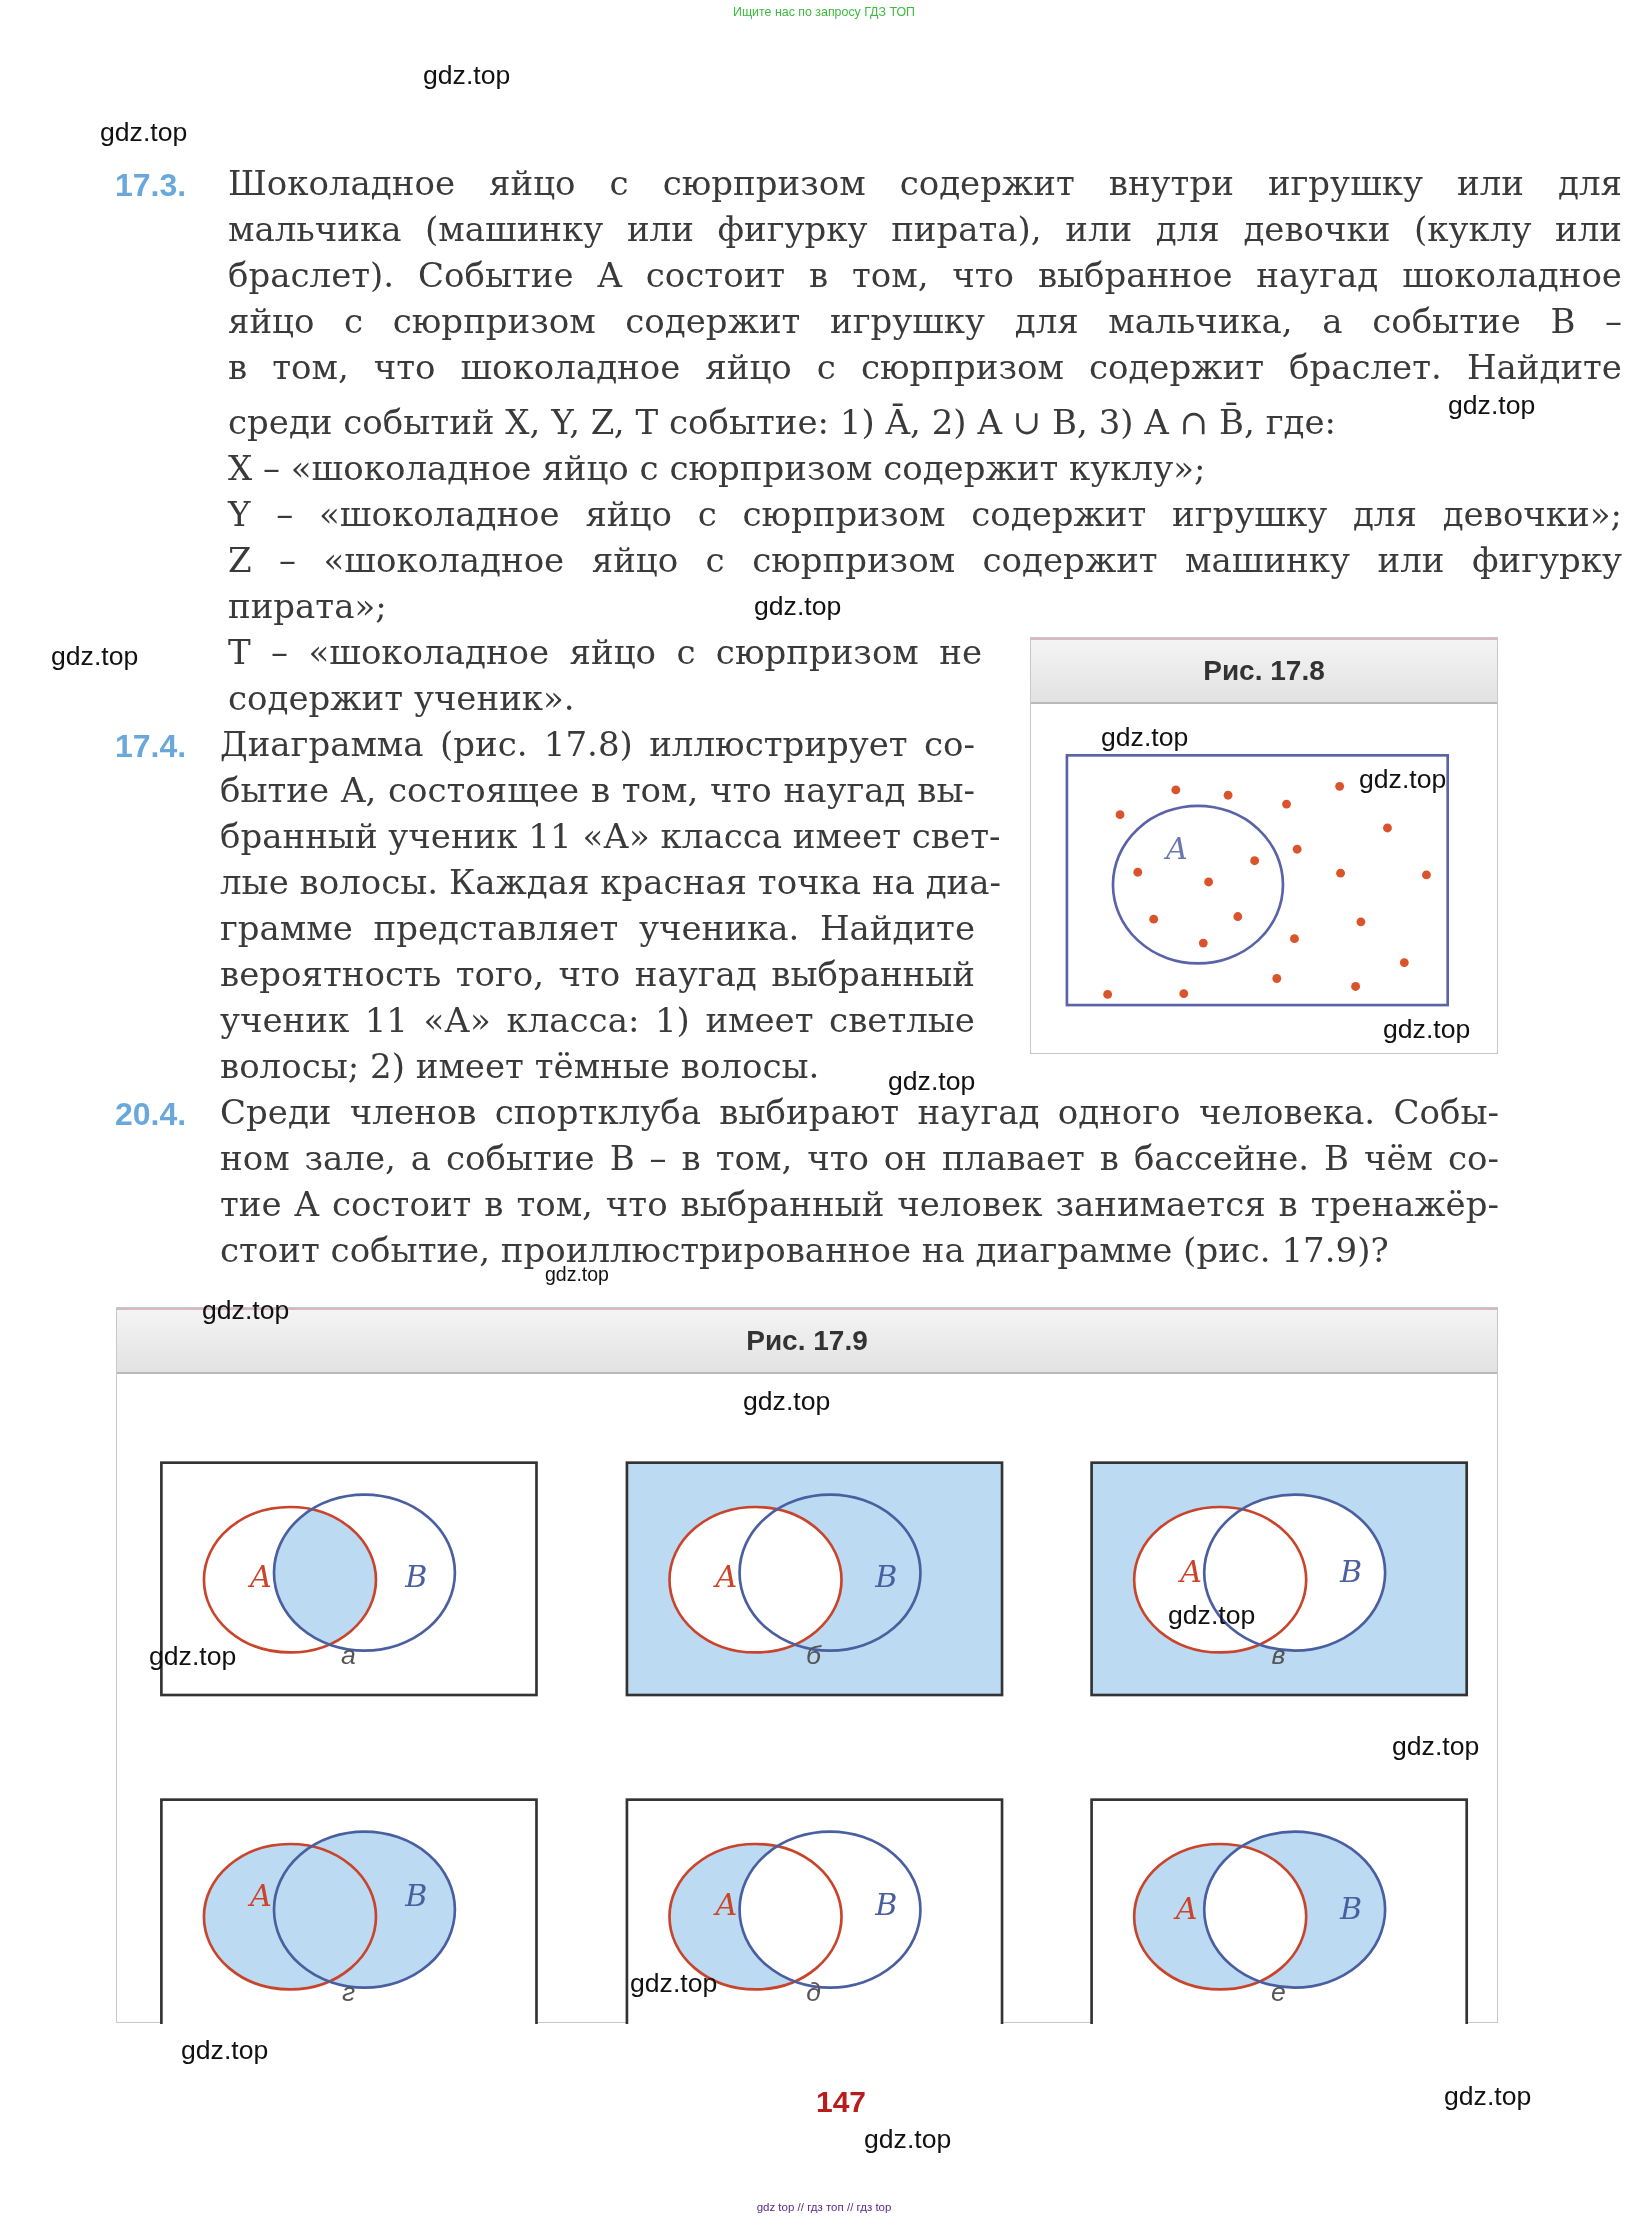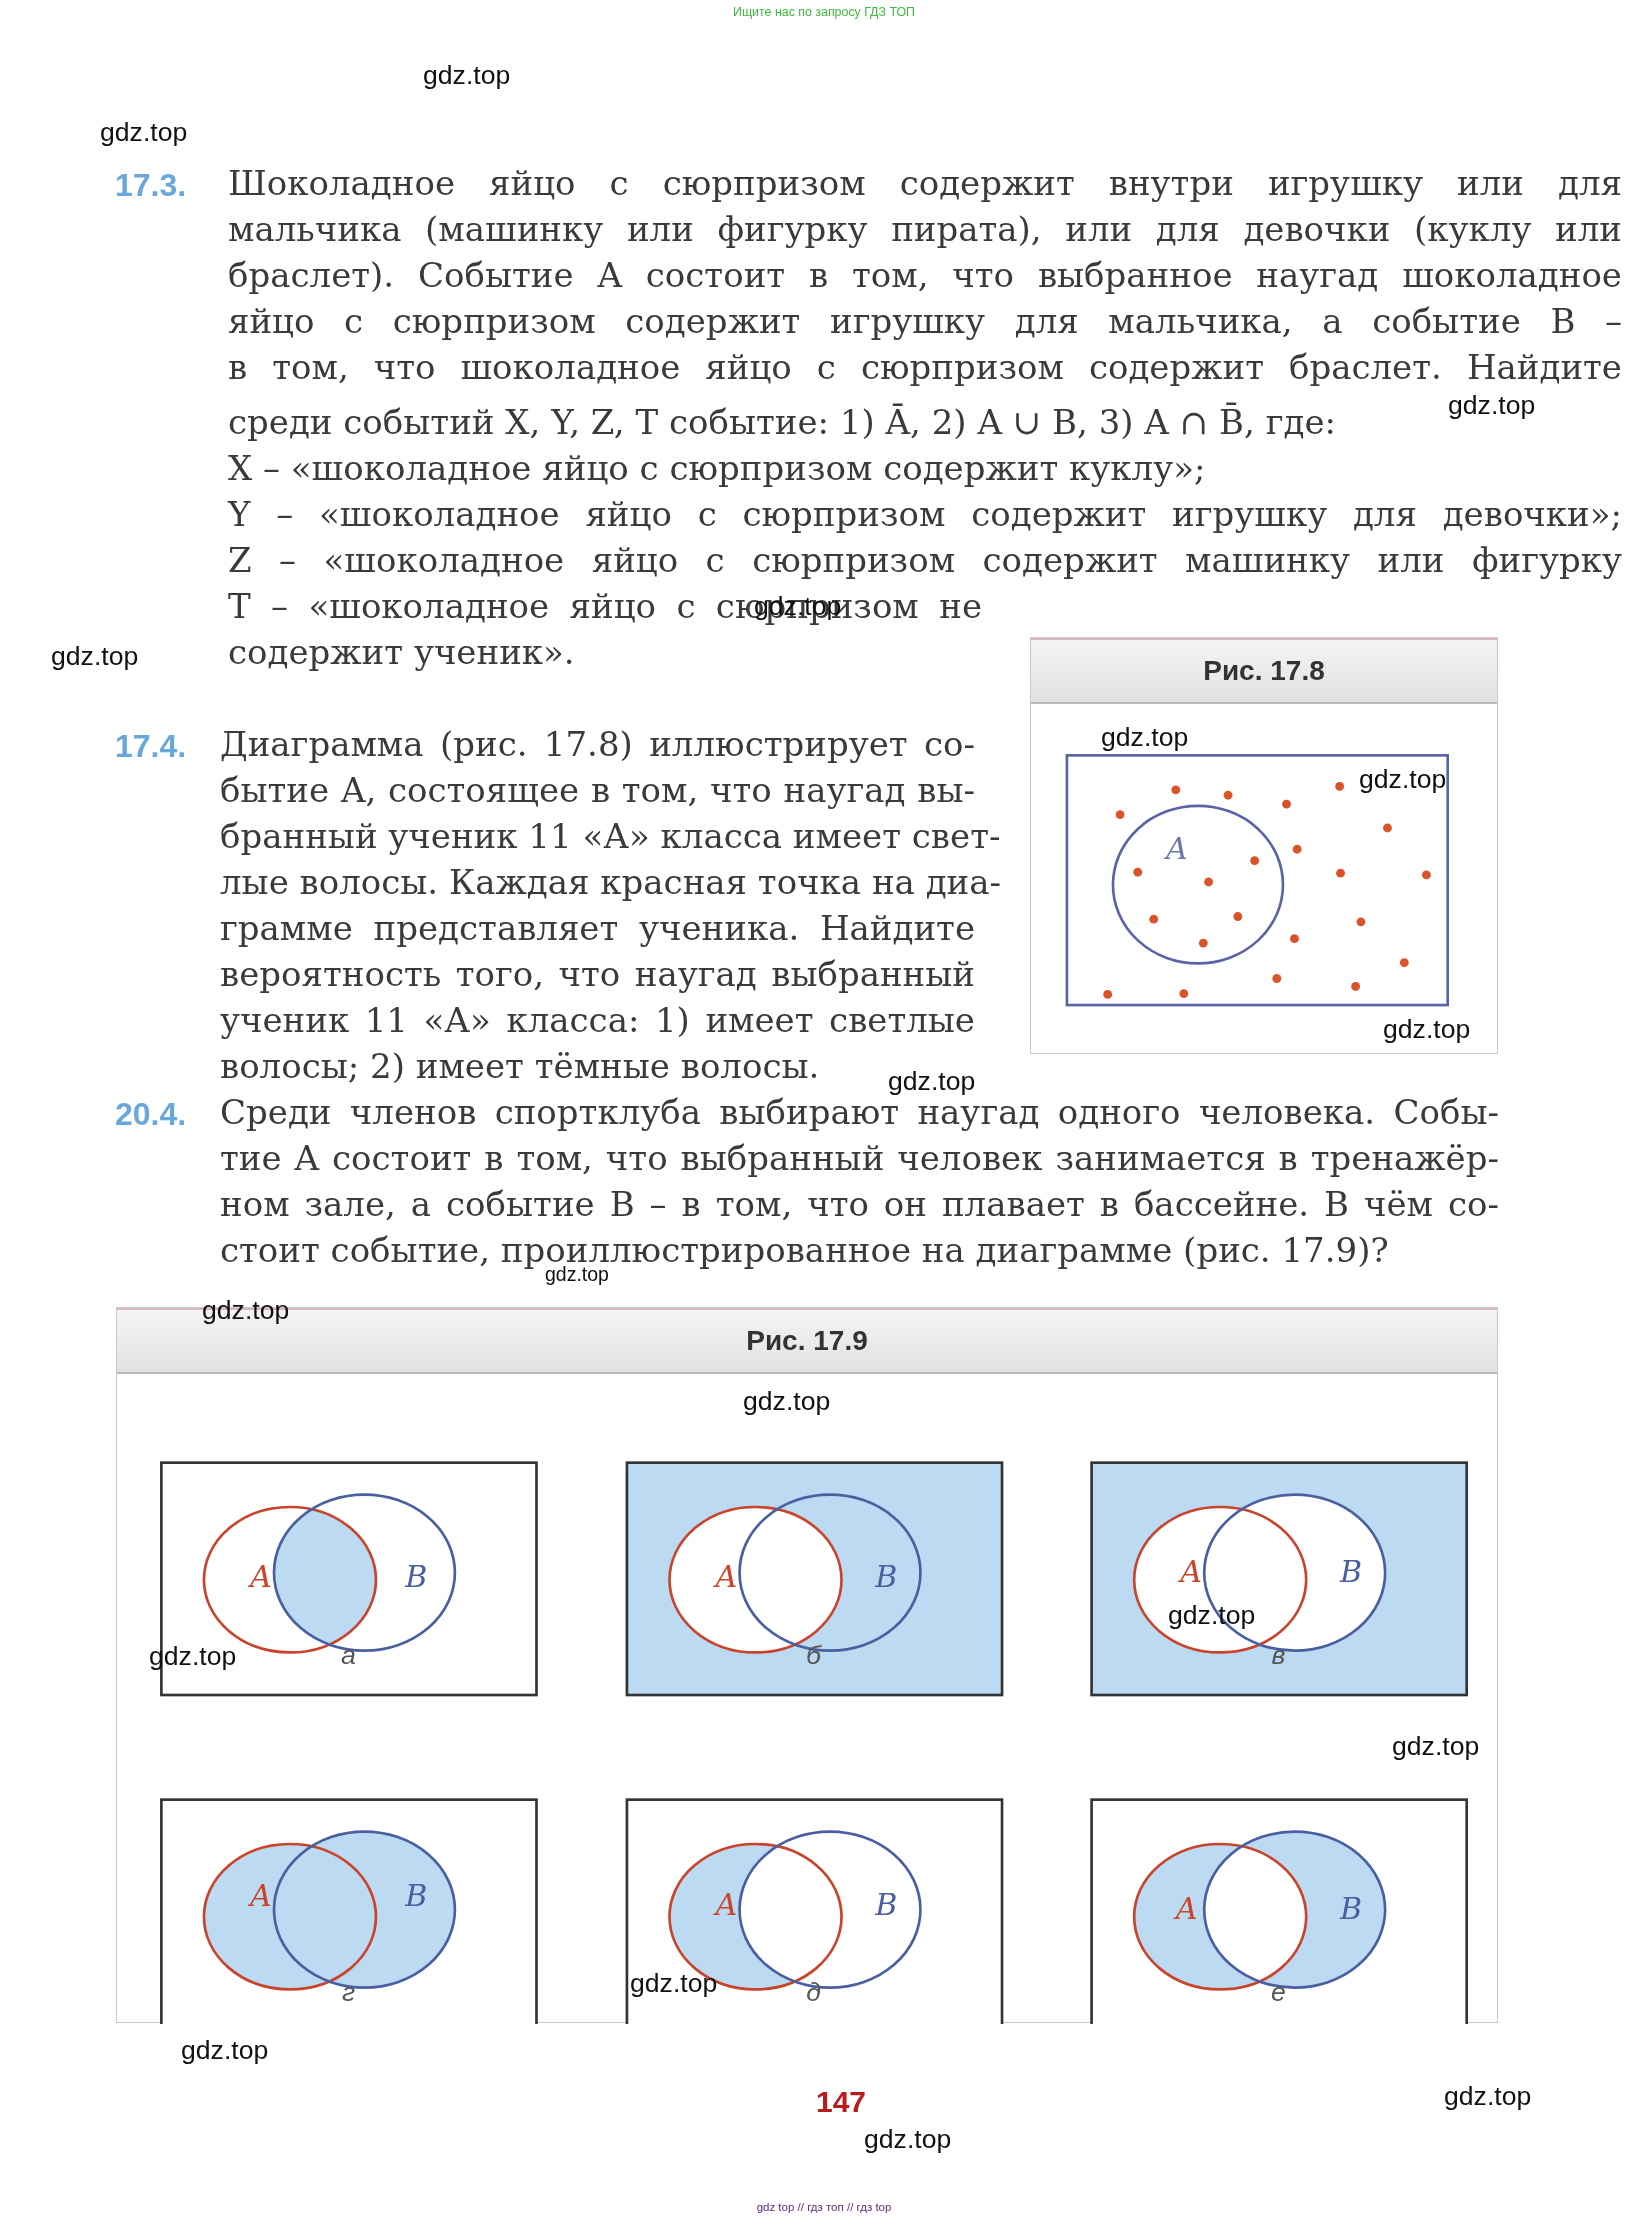--- a/index.html
+++ b/index.html
@@ -37,20 +37,21 @@
   <div class="ptext" style="width:1394px;margin-left:113px;">
     <span class="line">Шоколадное яйцо с сюрпризом содержит внутри игрушку или для</span>
     <span class="line">мальчика (машинку или фигурку пирата), или для девочки (куклу или</span>
     <span class="line">браслет). Событие A состоит в том, что выбранное наугад шоколадное</span>
     <span class="line">яйцо с сюрпризом содержит игрушку для мальчика, а событие B –</span>
     <span class="line">в том, что шоколадное яйцо с сюрпризом содержит браслет. Найдите</span>
     <span class="line last" style="margin-top:8.9px;">среди событий X, Y, Z, T событие: 1) Ā, 2) A ∪ B, 3) A ∩ B̄, где:</span>
     <span class="line last">X – «шоколадное яйцо с сюрпризом содержит куклу»;</span>
     <span class="line">Y – «шоколадное яйцо с сюрпризом содержит игрушку для девочки»;</span>
     <span class="line">Z – «шоколадное яйцо с сюрпризом содержит машинку или фигурку</span>
+    <span class="line last">пирата»;</span>
     <span class="line" style="width:754px;">T – «шоколадное яйцо с сюрпризом не</span>
     <span class="line last">содержит ученик».</span>
   </div>
 </div>
 
 <div class="problem" style="top:721px;width:869px;">
   <span class="num" style="top:1.8px;">17.4.</span>
   <div class="ptext" style="width:755px;">
     <span class="line">Диаграмма (рис. 17.8) иллюстрирует со-</span>
     <span class="line">бытие A, состоящее в том, что наугад вы-</span>
@@ -60,22 +61,22 @@
     <span class="line">вероятность того, что наугад выбранный</span>
     <span class="line">ученик 11 «А» класса: 1) имеет светлые</span>
     <span class="line last">волосы; 2) имеет тёмные волосы.</span>
   </div>
 </div>
 
 <div class="problem" style="top:1089px;">
   <span class="num" style="top:1.8px;">20.4.</span>
   <div class="ptext" style="width:1279px;">
     <span class="line">Среди членов спортклуба выбирают наугад одного человека. Собы-</span>
+    <span class="line">ном зале, а событие B – в том, что он плавает в бассейне. В чём со-</span>
     <span class="line">тие A состоит в том, что выбранный человек занимается в тренажёр-</span>
-    <span class="line">ном зале, а событие B – в том, что он плавает в бассейне. В чём со-</span>
     <span class="line last">стоит событие, проиллюстрированное на диаграмме (рис. 17.9)?</span>
   </div>
 </div>
 
 <div class="fig" style="left:1030px;top:637px;width:468px;height:417px;">
   <div class="fig-head">Рис. 17.8</div>
   <svg width="465" height="348" viewBox="0 0 524 393" style="display:block;">
     <rect x="40" y="58" width="430" height="282" fill="#fff" stroke="#5b63a8" stroke-width="3"></rect>
     <ellipse cx="188" cy="204" rx="96" ry="89" fill="none" stroke="#5b63a8" stroke-width="3"></ellipse>
     <text x="152" y="175" font-size="34" fill="#6a78b0">A</text>

